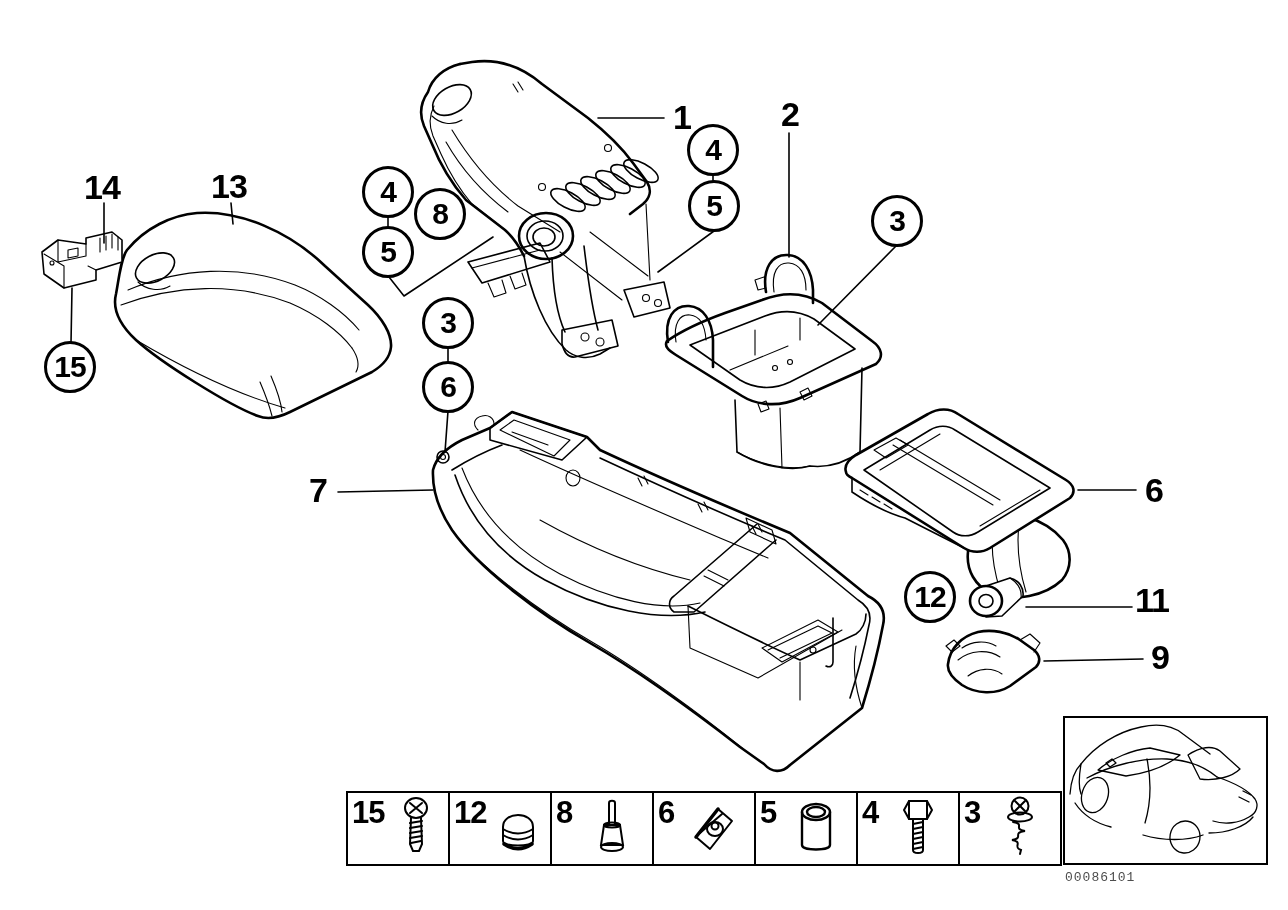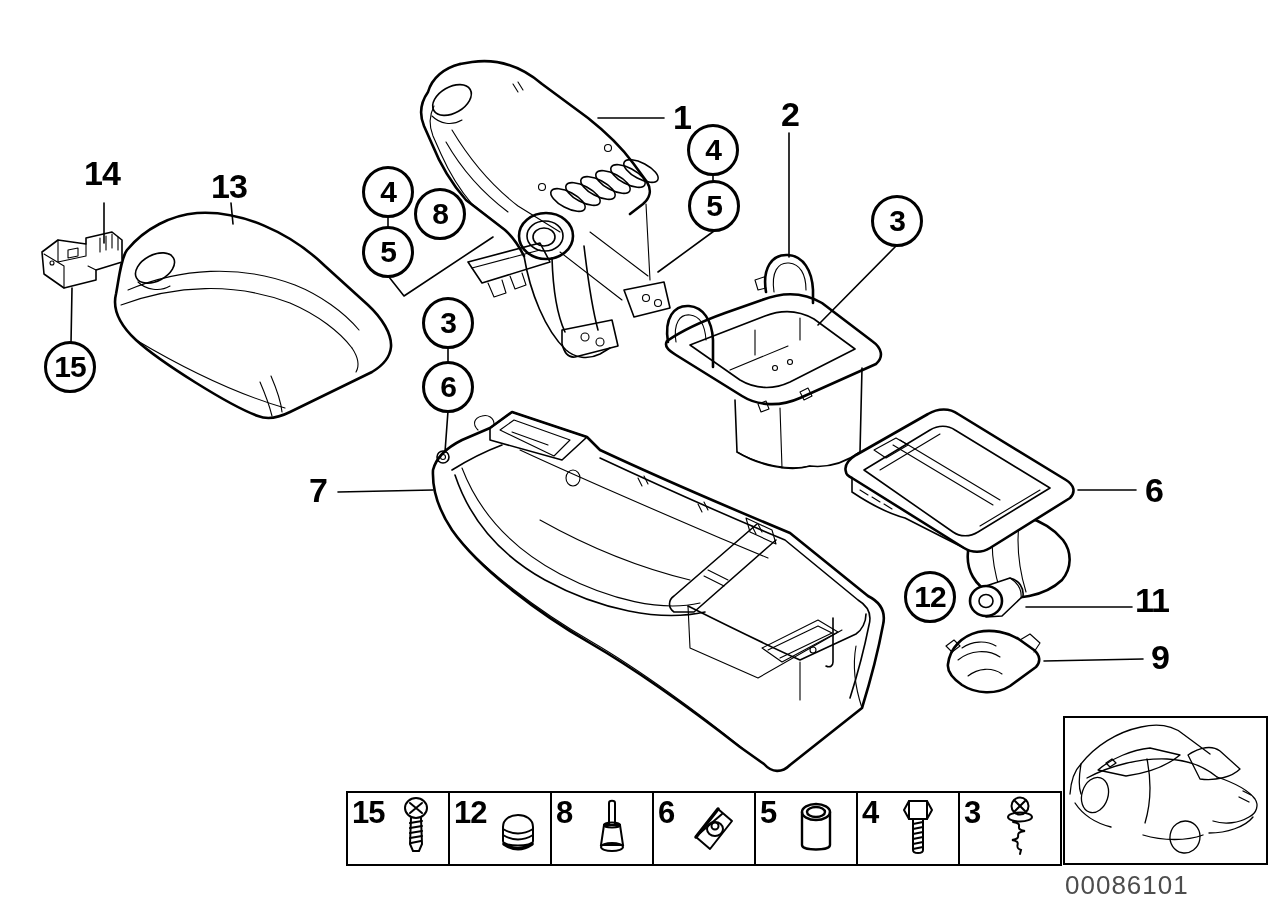--- a/index.html
+++ b/index.html
@@ -28,22 +28,22 @@
   }
   .legend-cell:last-child{border-right:none;}
   .legend-num{font-weight:bold;font-size:31px;align-self:flex-start;letter-spacing:-1px;}
   .legend-icon{flex:1;display:flex;align-items:center;justify-content:center;height:100%;}
   #car-box{
     position:absolute;left:1063px;top:716px;width:205px;height:149px;
     border:2px solid #000;box-sizing:border-box;background:#fff;
   }
   #image-number{
     position:absolute;left:1065px;top:870px;
-    font-family:Liberation Sans, sans-serif;
-    font-size:26px;color:#4d4d4d;letter-spacing:1px;
+    font-family:Liberation Mono, monospace;
+    font-size:13px;color:#4d4d4d;letter-spacing:1px;
   }
   svg .thin{stroke-width:1.1;}
   svg .mid{stroke-width:1.6;}
   svg .bold{stroke-width:2.6;}
   svg path,svg ellipse,svg circle,svg line,svg polyline{vector-effect:non-scaling-stroke;}
 </style>
 </head>
 <body>
 
 <div id="stage">
@@ -201,21 +201,21 @@
     </g>
   </svg>
 
   <div class="callout" style="left:682px;top:117px">1</div>
   <div class="callout" style="left:790px;top:114px">2</div>
   <div class="callout" style="left:318px;top:490px">7</div>
   <div class="callout" style="left:1160px;top:657px">9</div>
   <div class="callout" style="left:1154px;top:490px">6</div>
   <div class="callout" style="left:1152px;top:600px">11</div>
   <div class="callout" style="left:229px;top:186px">13</div>
-  <div class="callout" style="left:102px;top:173px">14</div>
+  <div class="callout" style="left:102px;top:187px">14</div>
 
   <div class="callout circled" style="left:388px;top:192px">4</div>
   <div class="callout circled" style="left:440px;top:214px">8</div>
   <div class="callout circled" style="left:388px;top:252px">5</div>
   <div class="callout circled" style="left:448px;top:323px">3</div>
   <div class="callout circled" style="left:448px;top:387px">6</div>
   <div class="callout circled" style="left:70px;top:367px">15</div>
   <div class="callout circled" style="left:713px;top:150px">4</div>
   <div class="callout circled" style="left:714px;top:206px">5</div>
   <div class="callout circled" style="left:897px;top:221px">3</div>

